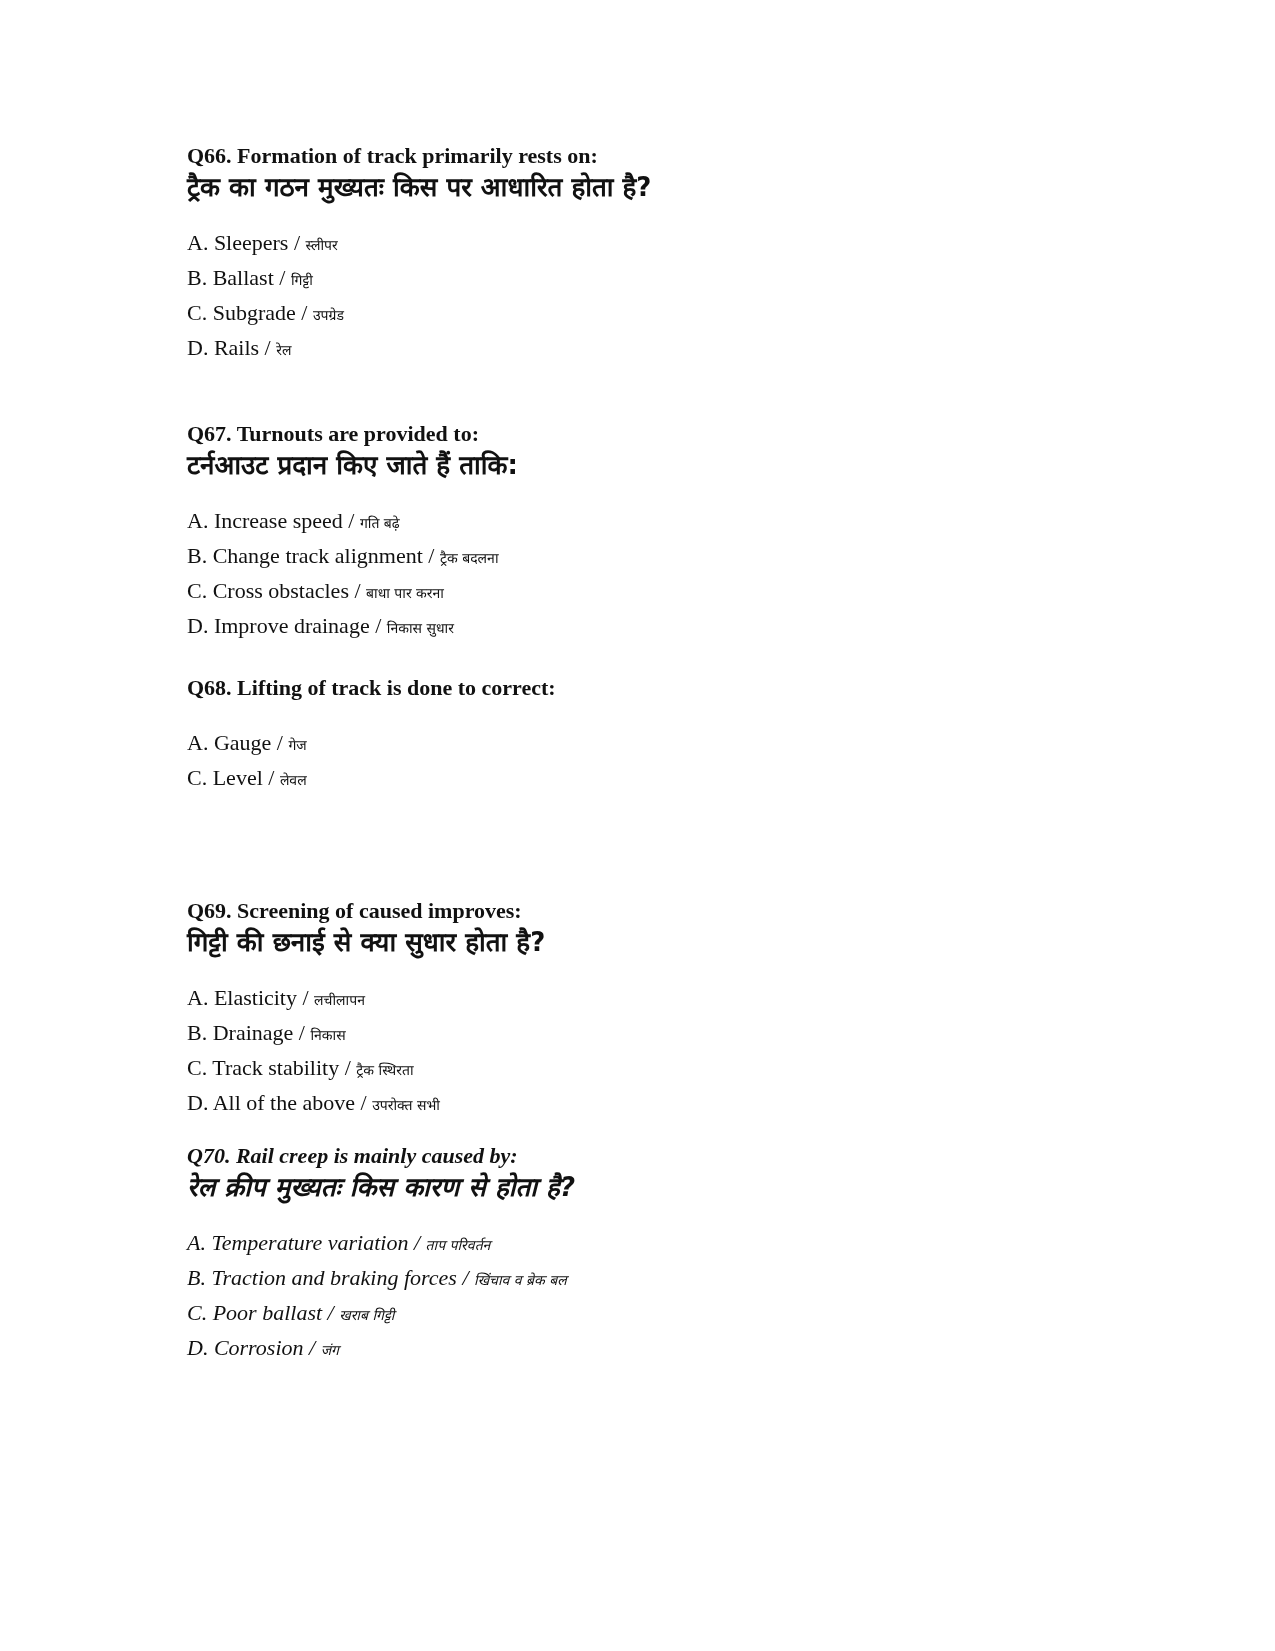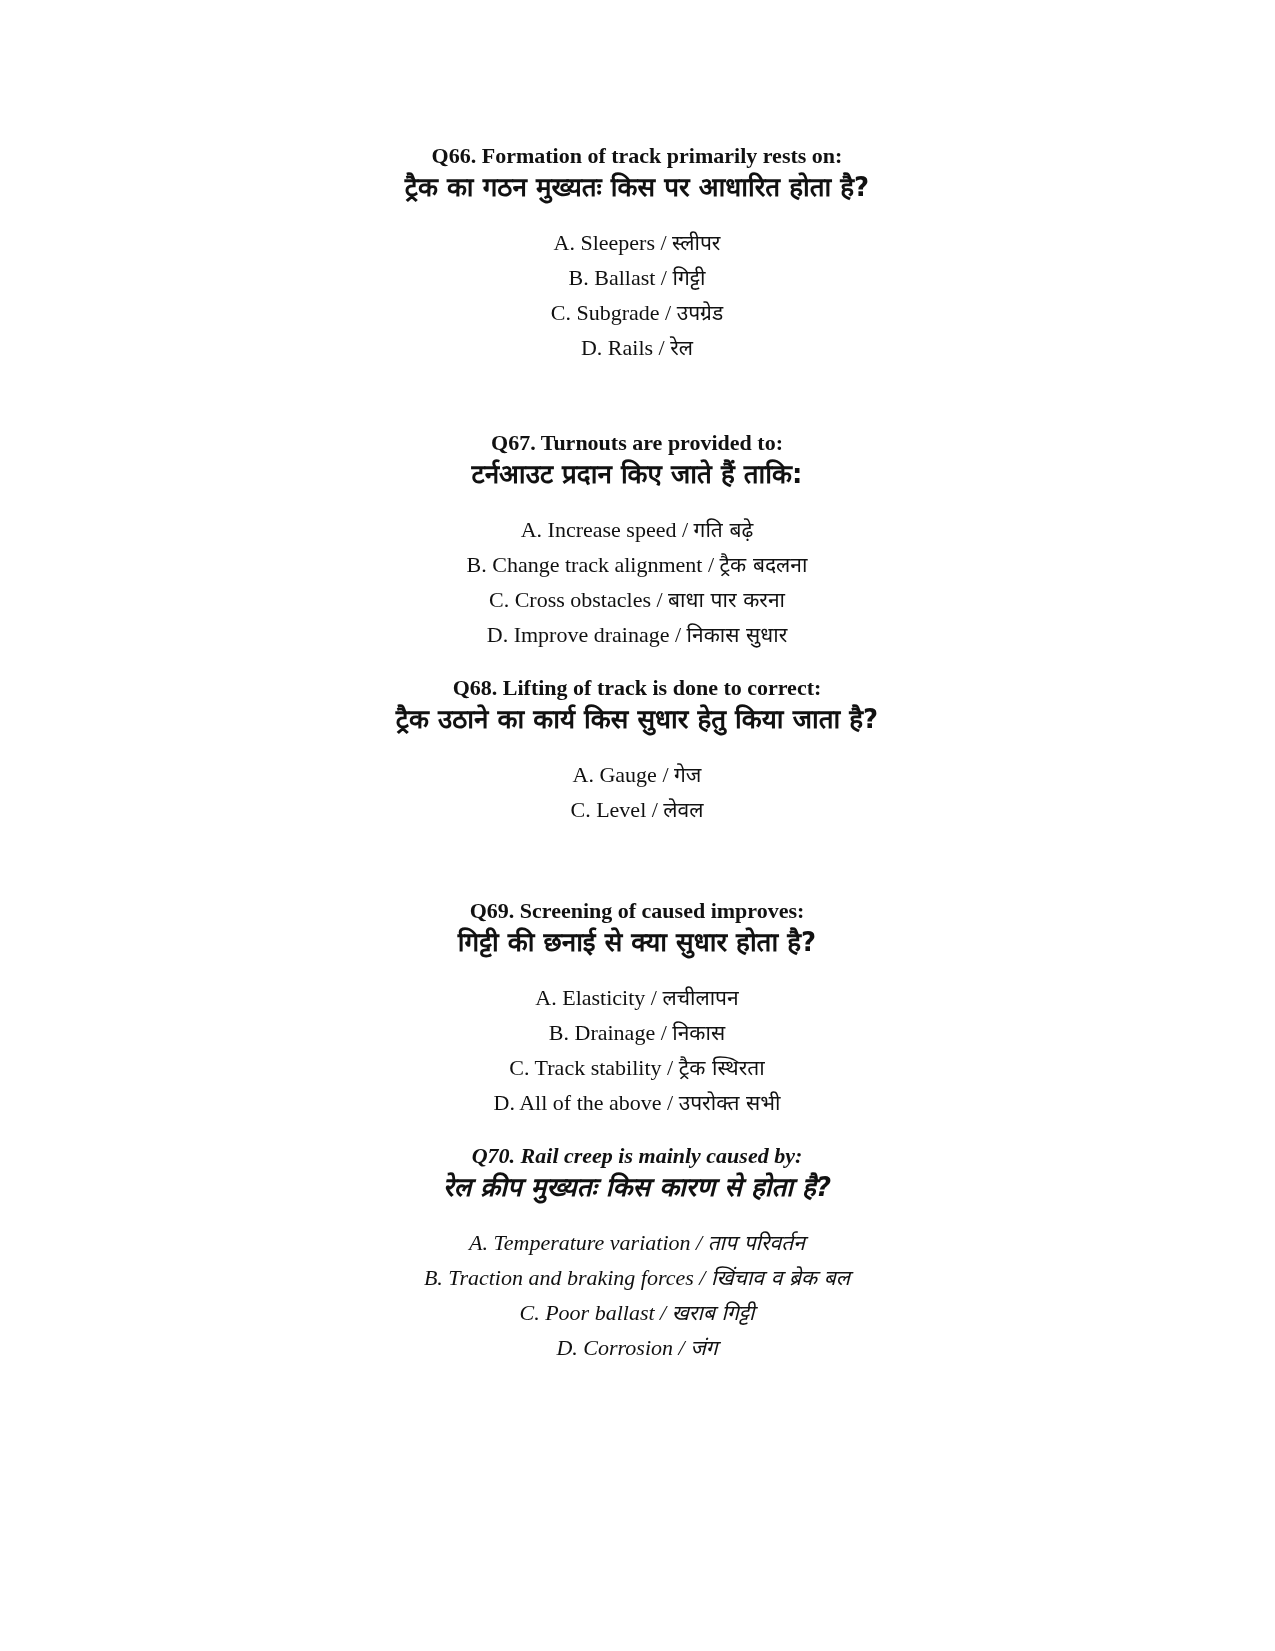--- a/index.html
+++ b/index.html
@@ -12,21 +12,20 @@
       height: 1651px;
       position: relative;
       overflow: hidden;
       color: #111111;
     }
     .page {
       position: absolute;
       left: 0; top: 0;
       width: 1275px;
       height: 1634px;
-      text-align: center;
     }
     .question {
       position: absolute;
       left: 187px;
       width: 900px;
     }
     .q-en {
       font-family: "Liberation Serif", "DejaVu Serif", serif;
       font-weight: bold;
       font-size: 22px;
@@ -47,53 +46,52 @@
     }
     .option {
       font-family: "Liberation Serif", "DejaVu Serif", serif;
       font-size: 22px;
       line-height: 35px;
       height: 35px;
       white-space: nowrap;
     }
     .option .hi {
       font-family: "DejaVu Sans", "Liberation Sans", sans-serif;
-      font-size: 21px;
+      font-size: 14px;
     }
   </style>
 </head>
 <body>
 
 <div class="page">
 
   <div class="question" style="top:141px;">
     <div class="q-en">Q66. Formation of track primarily rests on:</div>
     <div class="q-hi">ट्रैक का गठन मुख्यतः किस पर आधारित होता है?</div>
     <div class="options">
       <div class="option"><span>A. Sleepers / </span><span class="hi">स्लीपर</span></div>
       <div class="option"><span>B. Ballast / </span><span class="hi">गिट्टी</span></div>
       <div class="option"><span>C. Subgrade / </span><span class="hi">उपग्रेड</span></div>
       <div class="option"><span>D. Rails / </span><span class="hi">रेल</span></div>
     </div>
   </div>
 
-  <div class="question" style="top:428px;">
+  <div class="question" style="top:419px;">
     <div class="q-en">Q67. Turnouts are provided to:</div>
     <div class="q-hi">टर्नआउट प्रदान किए जाते हैं ताकि:</div>
     <div class="options">
       <div class="option"><span>A. Increase speed / </span><span class="hi">गति बढ़े</span></div>
       <div class="option"><span>B. Change track alignment / </span><span class="hi">ट्रैक बदलना</span></div>
       <div class="option"><span>C. Cross obstacles / </span><span class="hi">बाधा पार करना</span></div>
       <div class="option"><span>D. Improve drainage / </span><span class="hi">निकास सुधार</span></div>
     </div>
   </div>
 
   <div class="question" style="top:661px;margin-top:12px;">
     <div class="q-en">Q68. Lifting of track is done to correct:</div>
-    <div class="q-hi">ट्रैक उठाने का कार्य किस सुधार हेतु किया जाता है?</div>
     <div class="options">
       <div class="option"><span>A. Gauge / </span><span class="hi">गेज</span></div>
       <div class="option"><span>C. Level / </span><span class="hi">लेवल</span></div>
     </div>
   </div>
 
   <div class="question" style="top:896px;">
     <div class="q-en">Q69. Screening of caused improves:</div>
     <div class="q-hi">गिट्टी की छनाई से क्या सुधार होता है?</div>
     <div class="options">

